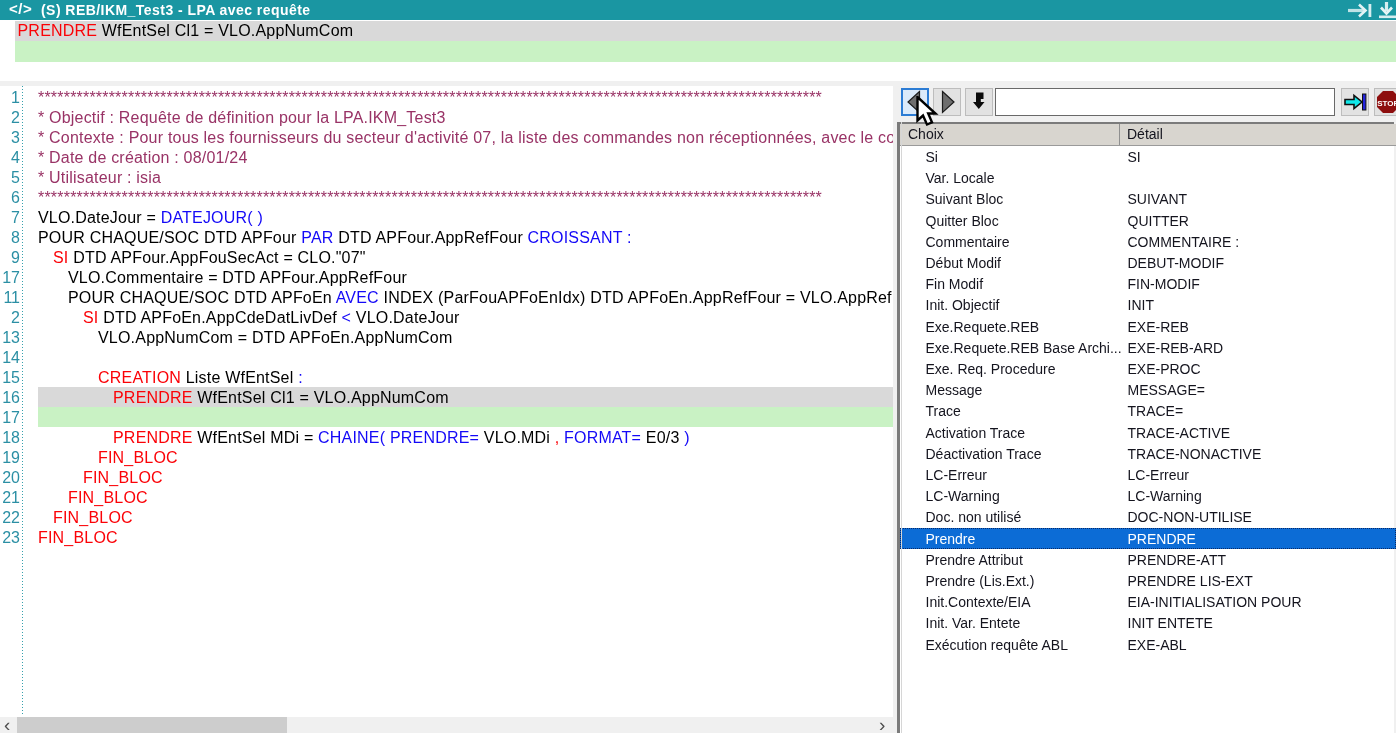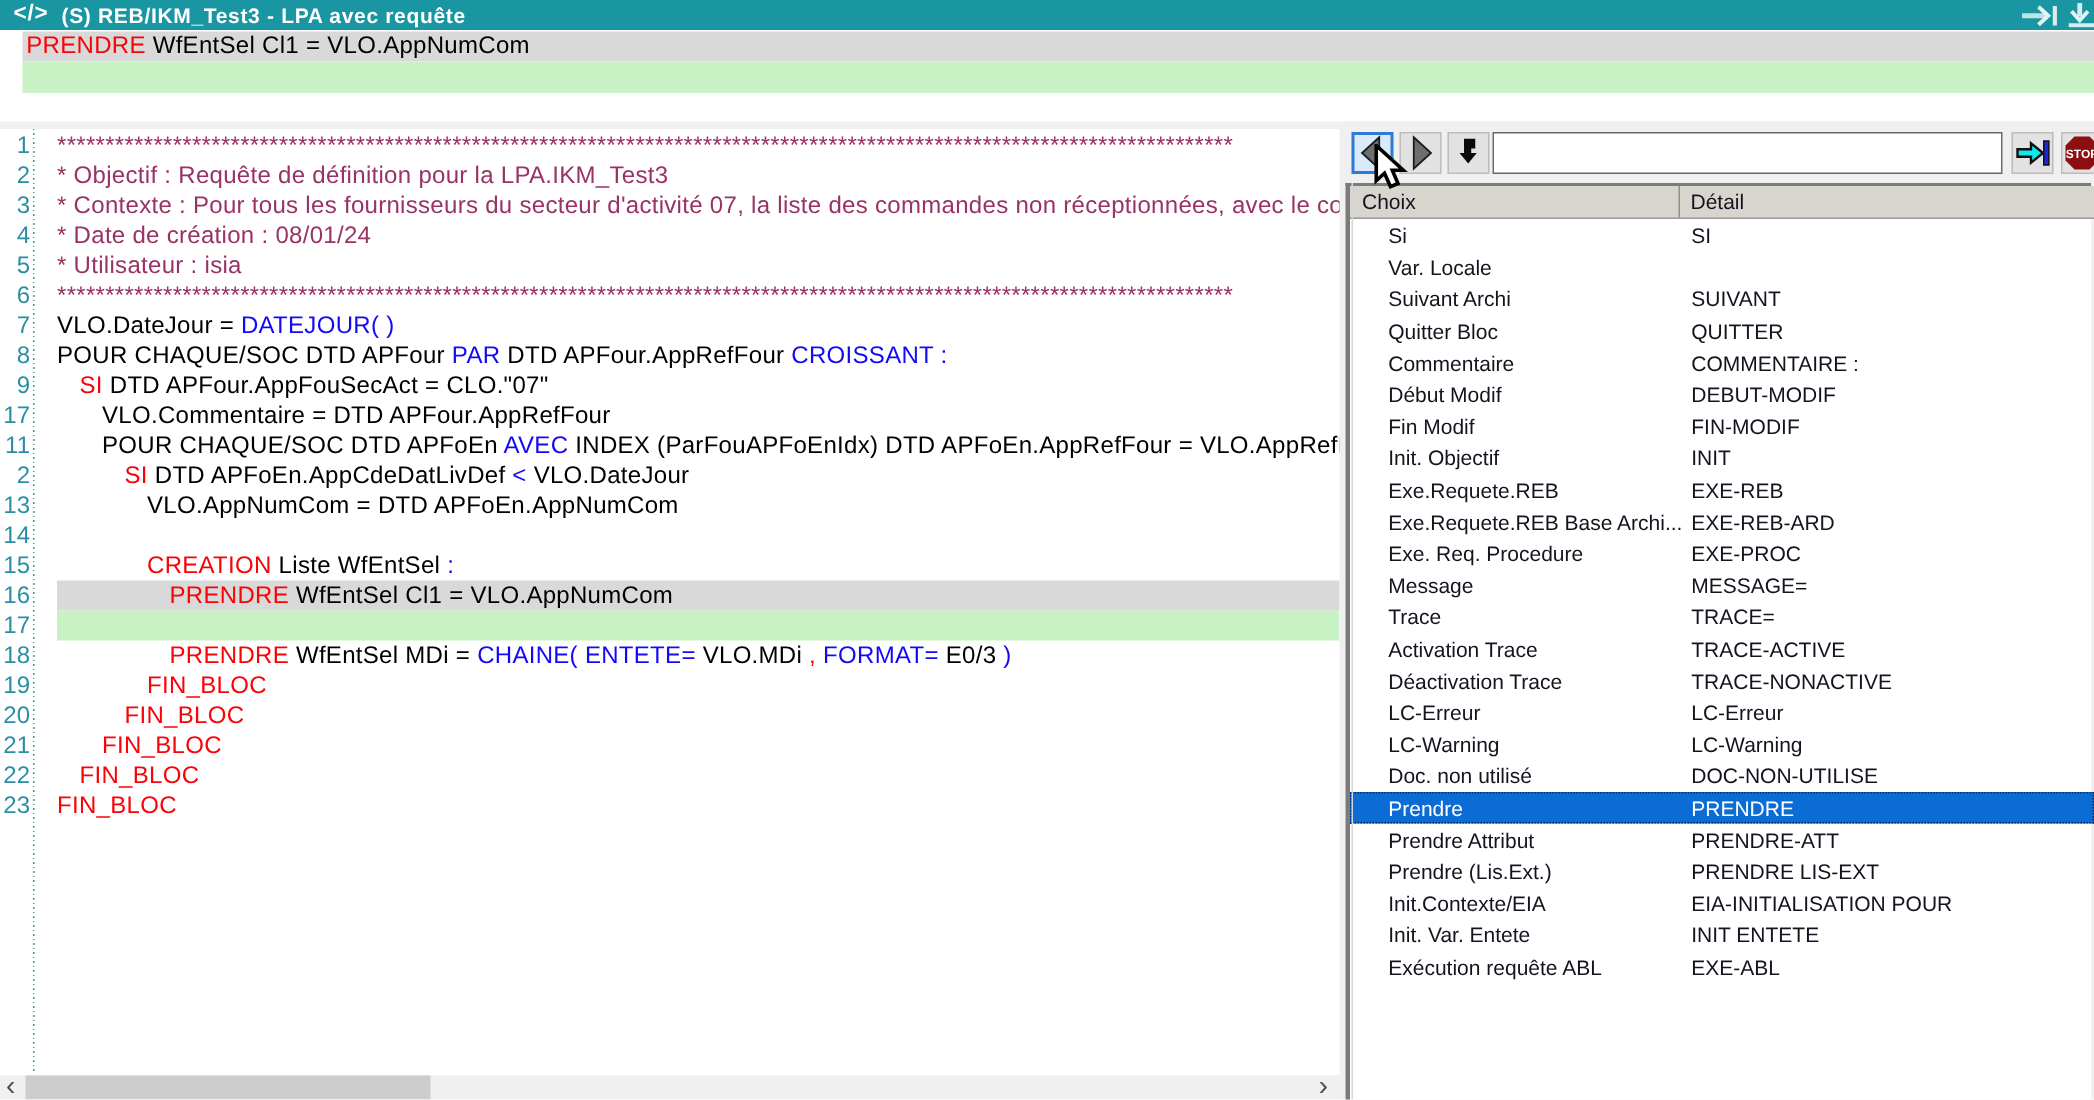--- a/index.html
+++ b/index.html
@@ -101,21 +101,21 @@
     <div class="cl" style="top:222px;padding-left:45px"><span class="r">SI</span> DTD APFoEn.AppCdeDatLivDef <span class="b">&lt;</span> VLO.DateJour</div>
     <div class="ln" style="top:242px">13</div>
     <div class="cl" style="top:242px;padding-left:60px">VLO.AppNumCom = DTD APFoEn.AppNumCom</div>
     <div class="ln" style="top:262px">14</div>
     <div class="ln" style="top:282px">15</div>
     <div class="cl" style="top:282px;padding-left:60px"><span class="r">CREATION</span> Liste WfEntSel <span class="b">:</span></div>
     <div class="ln" style="top:302px">16</div>
     <div class="cl" style="top:302px;padding-left:75px"><span class="r">PRENDRE</span> WfEntSel Cl1 = VLO.AppNumCom</div>
     <div class="ln" style="top:322px">17</div>
     <div class="ln" style="top:342px">18</div>
-    <div class="cl" style="top:342px;padding-left:75px"><span class="r">PRENDRE</span> WfEntSel MDi = <span class="b">CHAINE(</span> <span class="b">ENTETE=</span> VLO.MDi <span class="r">,</span> <span class="b">FORMAT=</span> E0/3 <span class="b">)</span></div>
+    <div class="cl" style="top:342px;padding-left:75px"><span class="r">PRENDRE</span> WfEntSel MDi = <span class="b">CHAINE(</span> <span class="b">PRENDRE=</span> VLO.MDi <span class="r">,</span> <span class="b">FORMAT=</span> E0/3 <span class="b">)</span></div>
     <div class="ln" style="top:362px">19</div>
     <div class="cl" style="top:362px;padding-left:60px"><span class="r">FIN_BLOC</span></div>
     <div class="ln" style="top:382px">20</div>
     <div class="cl" style="top:382px;padding-left:45px"><span class="r">FIN_BLOC</span></div>
     <div class="ln" style="top:402px">21</div>
     <div class="cl" style="top:402px;padding-left:30px"><span class="r">FIN_BLOC</span></div>
     <div class="ln" style="top:422px">22</div>
     <div class="cl" style="top:422px;padding-left:15px"><span class="r">FIN_BLOC</span></div>
     <div class="ln" style="top:442px">23</div>
     <div class="cl" style="top:442px;padding-left:0px"><span class="r">FIN_BLOC</span></div>
@@ -156,21 +156,21 @@
       <div id="tbody">
       <div class="trow">
           <span class="c1">Si</span>
           <span class="c2">SI</span>
         </div>
       <div class="trow">
           <span class="c1">Var. Locale</span>
           <span class="c2"></span>
         </div>
       <div class="trow">
-          <span class="c1">Suivant Archi</span>
+          <span class="c1">Suivant Bloc</span>
           <span class="c2">SUIVANT</span>
         </div>
       <div class="trow">
           <span class="c1">Quitter Bloc</span>
           <span class="c2">QUITTER</span>
         </div>
       <div class="trow">
           <span class="c1">Commentaire</span>
           <span class="c2">COMMENTAIRE :</span>
         </div>

